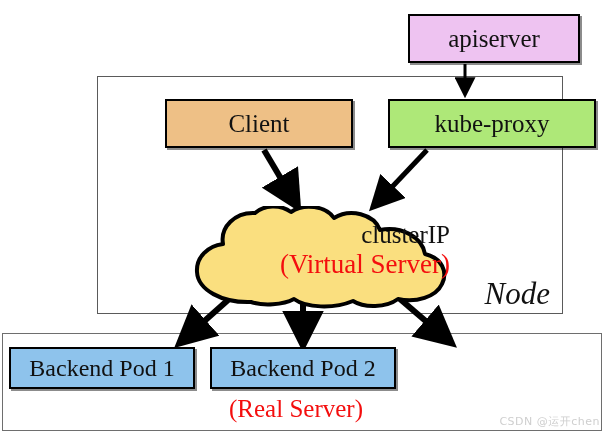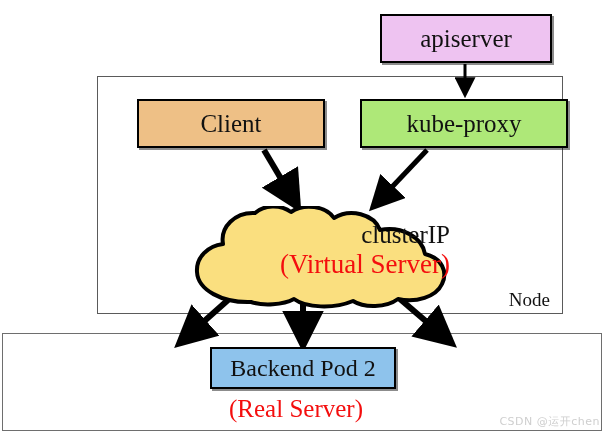--- a/index.html
+++ b/index.html
@@ -13,33 +13,34 @@
   .node-box{
     position:absolute;z-index:3;
     display:flex;align-items:center;justify-content:center;
     box-sizing:border-box;
     border:2px solid #000;
     color:#111;
     text-align:center;
     line-height:1;
     white-space:nowrap;
     box-shadow:2px 2px 0 rgba(0,0,0,0.45);
+    margin-left:28px;
   }
 
   #apiserver{left:380px;top:14px;width:172px;height:49px;background:#eec3f1;font-size:25px;}
   #client{left:137px;top:99px;width:188px;height:49px;background:#eec086;font-size:25px;font-family:Liberation Serif, serif;}
   #kubeproxy{left:360px;top:99px;width:208px;height:49px;background:#aee878;font-size:25px;}
 
   #node-frame{
     position:absolute;left:97px;top:76px;width:466px;height:238px;
     border:1px solid #5a5a5a;background:transparent;z-index:0;box-sizing:border-box;
   }
   #node-label{
     position:absolute;right:12px;bottom:4px;
-    font-size:19px;color:#111;line-height:1;
+    font-size:31px;color:#111;line-height:1;font-style:italic;
   }
 
   #cloud-wrap{position:absolute;left:188px;top:206px;width:262px;height:104px;z-index:2;}
   #cloud-wrap svg{position:absolute;left:0;top:0;}
   #cloud-text{
     position:absolute;left:0;top:0;width:262px;height:104px;
     display:flex;flex-direction:column;align-items:flex-end;justify-content:center;
     padding-bottom:14px;box-sizing:border-box;
   }
   #cluster-ip{font-size:25px;color:#111;line-height:1.05;}
@@ -129,20 +130,23 @@
                C198,102 176,102 165,95
                C146,103 118,102 106,93
                C95,99 75,100 63,96 Z" fill="#fadf7f" stroke="#000" stroke-width="4" stroke-linejoin="round"></path>
     </svg>
     <div id="cloud-text">
       <div id="cluster-ip">clusterIP</div>
       <div id="virtual-server">(Virtual Server)</div>
     </div>
   </div>
 
+  <div class="pod" id="pod1">
+    <span>Backend Pod 1</span>
+  </div>
   <div class="pod" id="pod2">
     <span>Backend Pod 2</span>
   </div>
 
   <div id="real-server">(Real Server)</div>
 
   <div id="watermark">CSDN @运开chen</div>
 
 </div>
 

